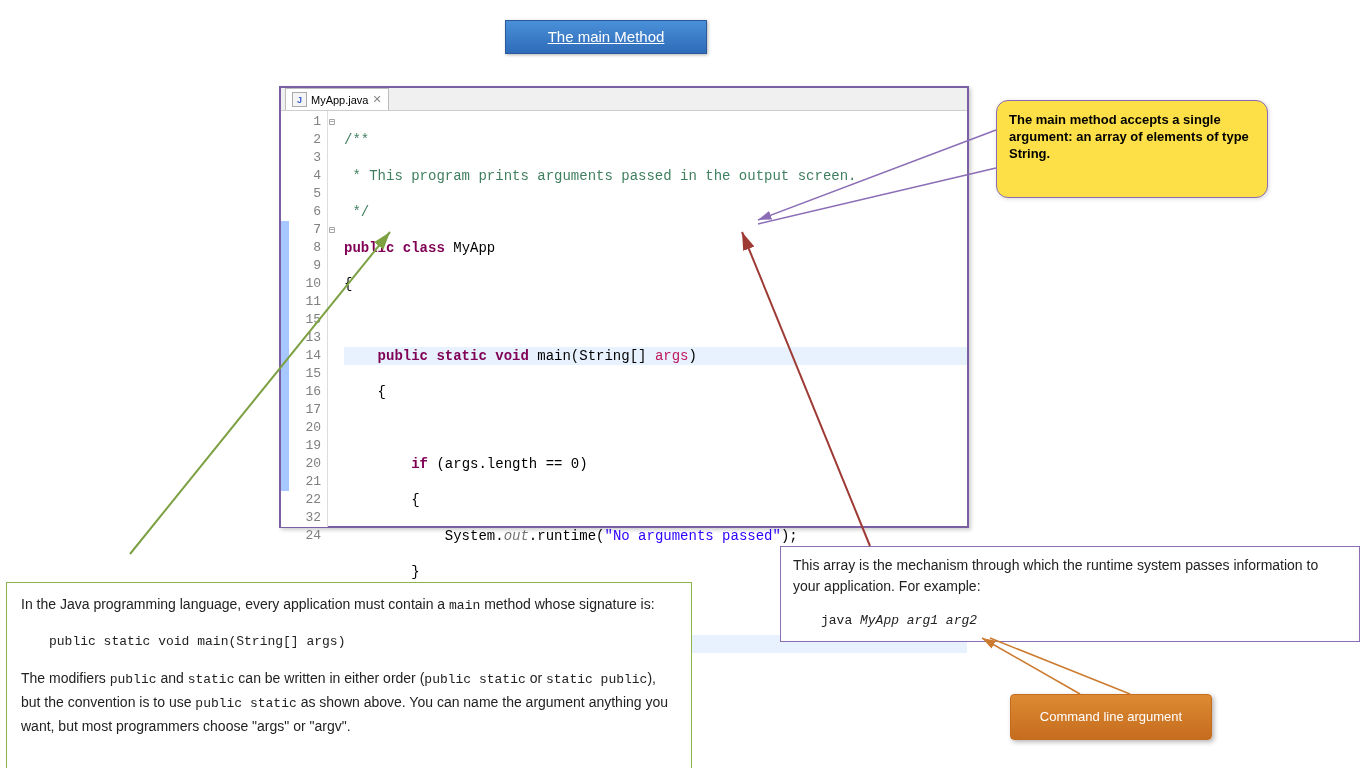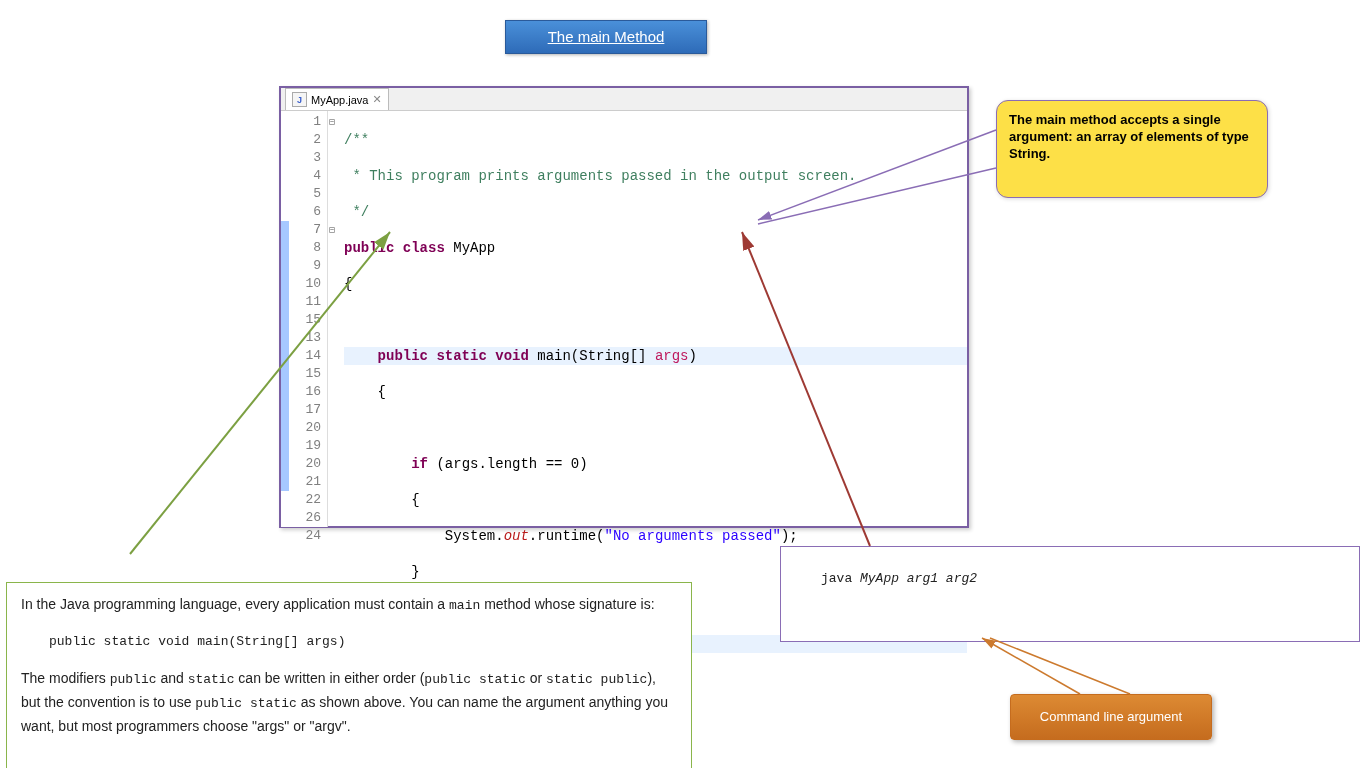--- a/index.html
+++ b/index.html
@@ -111,21 +111,21 @@
   padding-left: 16px;
   padding-top: 2px;
   white-space: pre;
   color: #000;
   position: relative;
 }
 .code-text .line { height: 18px; }
 .c-comment { color: #3f7f5f; }
 .c-keyword { color: #7f0055; font-weight: bold; }
 .c-string  { color: #2a00ff; }
-.c-field   { color: #b91c1c; font-style: italic; }
+.c-field   { color: #737373; font-style: italic; }
 .hl-line   { background: #e8f2fe; display: block; width: 100%; }
 .callout-purple {
   position: absolute;
   top: 100px;
   left: 996px;
   width: 246px;
   height: 76px;
   background: #fde047;
   border: 1.5px solid #8a6db5;
   border-radius: 12px;
@@ -221,21 +221,21 @@
       <div class="ln">13</div>
       <div class="ln">14</div>
       <div class="ln">15</div>
       <div class="ln">16</div>
       <div class="ln">17</div>
       <div class="ln">20</div>
       <div class="ln">19</div>
       <div class="ln">20</div>
       <div class="ln">21</div>
       <div class="ln">22</div>
-      <div class="ln">26</div>
+      <div class="ln">32</div>
       <div class="ln">24</div>
     </div>
     <div class="code-text">
 <div class="line"><span class="c-comment">/**</span></div>
 <div class="line"><span class="c-comment"> * This program prints arguments passed in the output screen.</span></div>
 <div class="line"><span class="c-comment"> */</span></div>
 <div class="line"><span class="c-keyword">public class</span><span> MyApp</span></div>
 <div class="line"><span>{</span></div>
 <div class="line"></div>
 <div class="line hl-line"><span>    </span><span class="c-keyword">public static void</span><span> main(String[] </span><span style="color:#be185d">args</span><span>)</span></div>
@@ -265,20 +265,21 @@
   <div>
     <span>In the Java programming language, every application must contain a </span><span class="mono">main</span><span> method whose signature is:</span>
   </div>
   <div class="mono" style="margin:14px 0 14px 28px">public static void main(String[] args)</div>
   <div>
     <span>The modifiers </span><span class="mono">public</span><span> and </span><span class="mono">static</span><span> can be written in either order (</span><span class="mono">public static</span><span> or </span><span class="mono">static public</span><span>), but the convention is to use </span><span class="mono">public static</span><span> as shown above. You can name the argument anything you want, but most programmers choose "args" or "argv".</span>
   </div>
 </div>
 
 <div class="info-right">
+  <div>This array is the mechanism through which the runtime system passes information to your application. For example:</div>
   <div style="margin:12px 0 8px 28px"><span class="mono">java </span><span class="mono italic">MyApp arg1 arg2</span></div>
 </div>
 
 <div class="callout-orange">Command line argument</div>
 
 <svg class="annot">
   <defs>
     <marker id="ah-red" markerWidth="10" markerHeight="10" refX="9" refY="3" orient="auto">
       <path d="M0,0 L9,3 L0,6 Z" fill="#9e3a34"></path>
     </marker>

